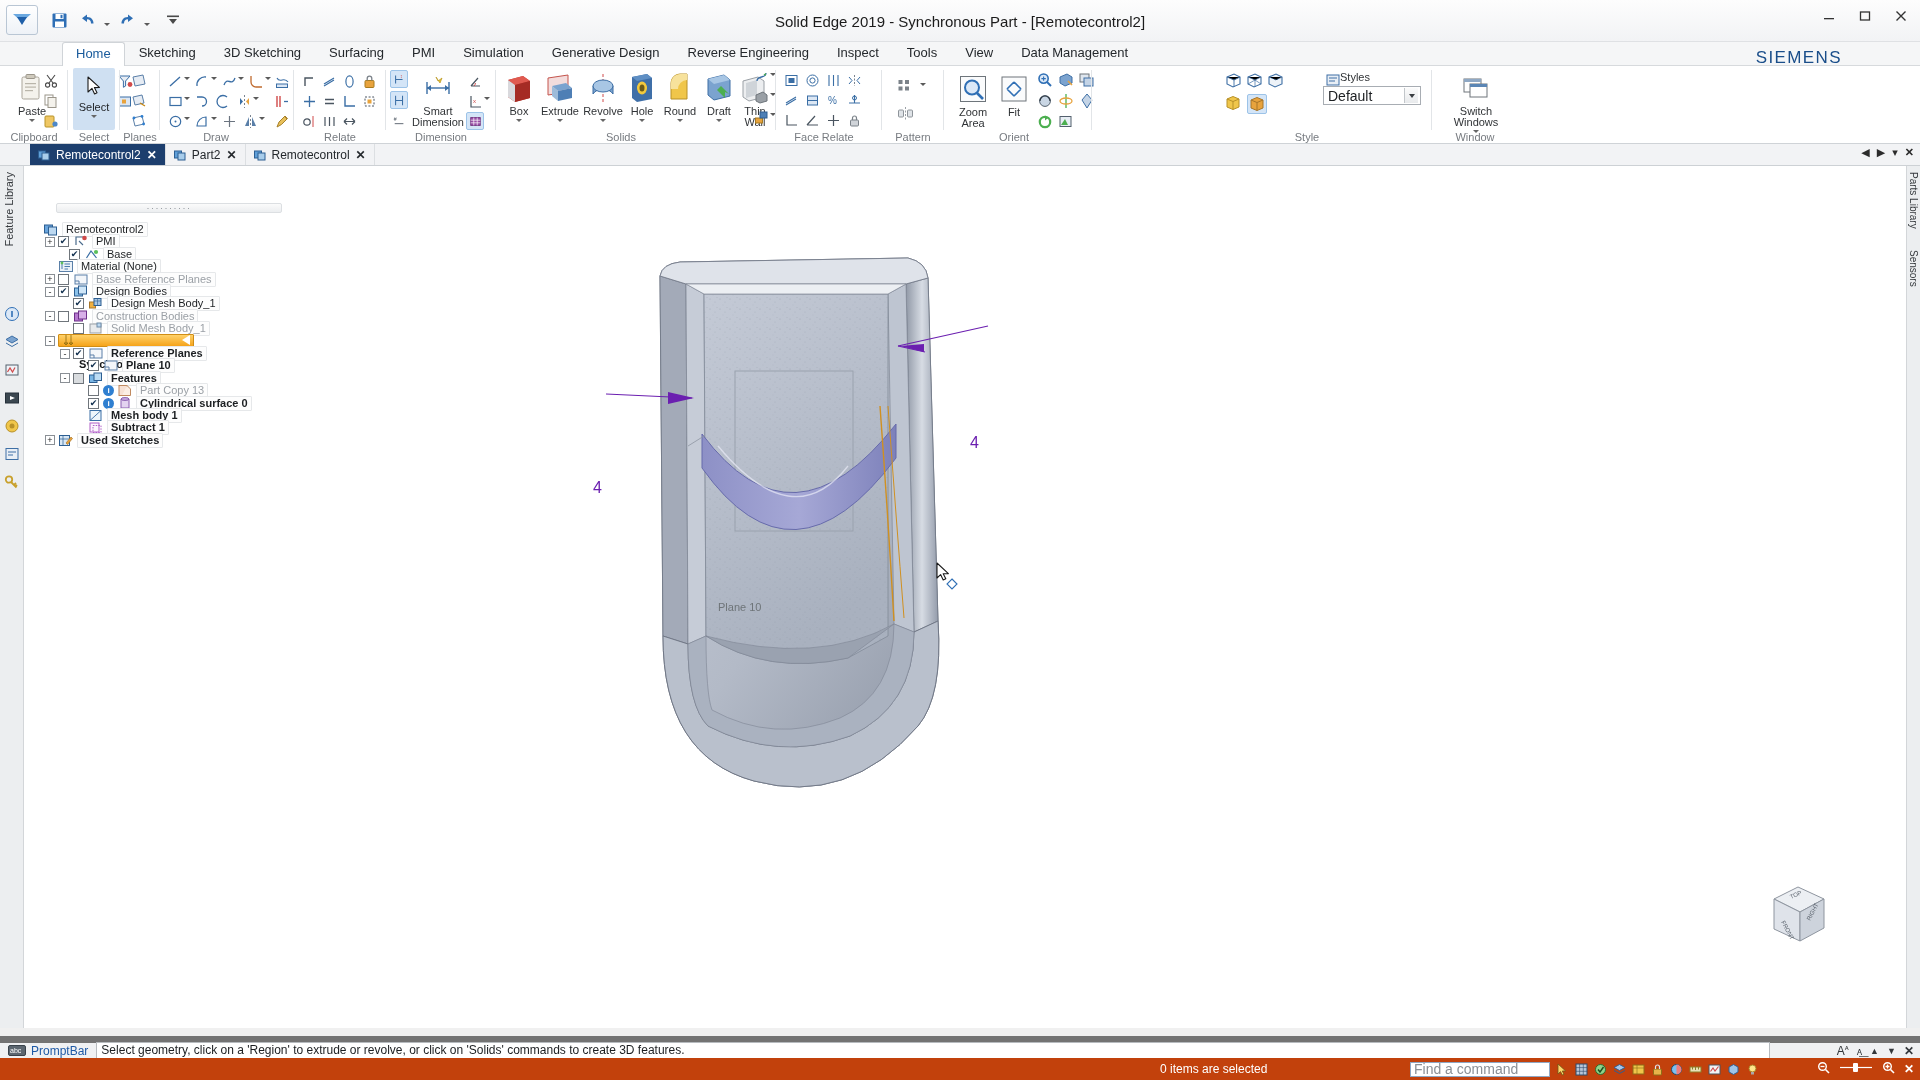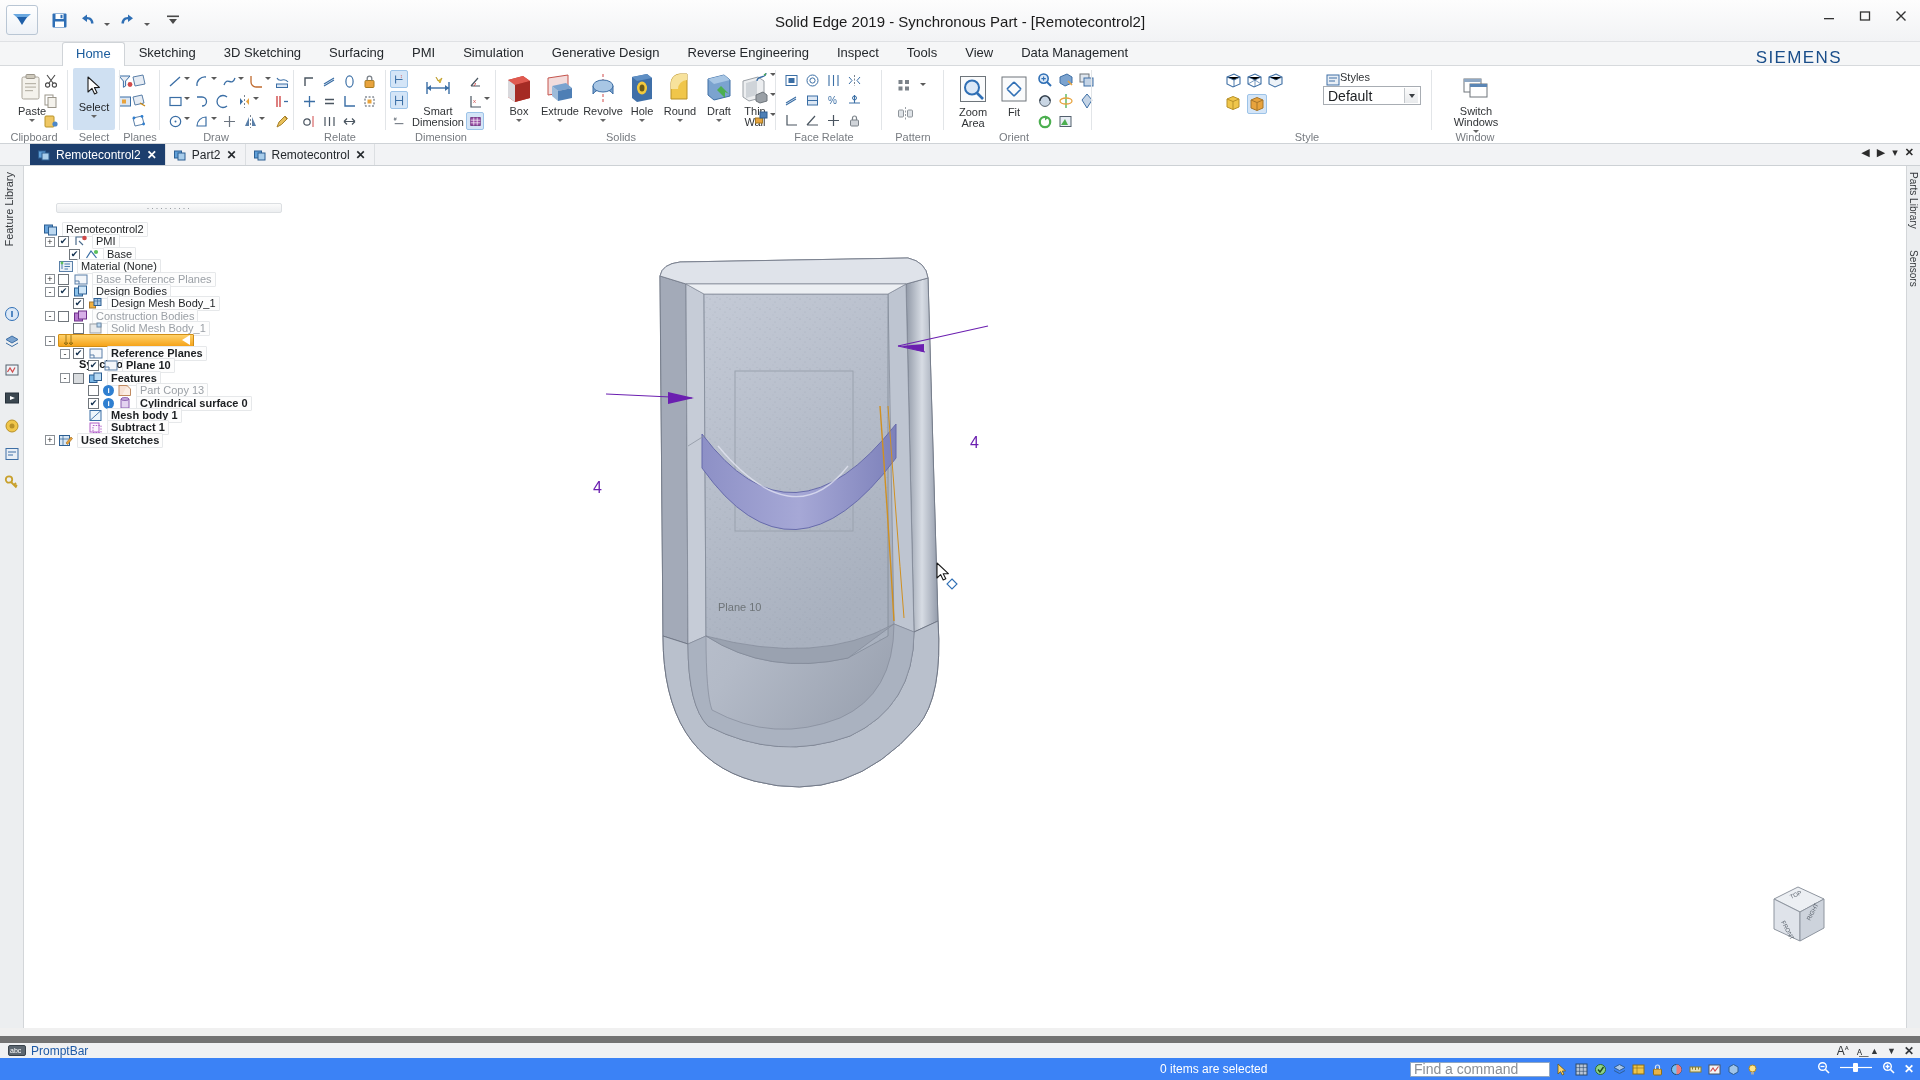--- a/index.html
+++ b/index.html
@@ -183,21 +183,21 @@
   .pb-input {
     flex: 1; height: 17px; background:#ffffff; border:1px solid #b7bbbf;
     margin-right: 150px; font-size: 12px; color:#1b1e21; padding: 0 4px; line-height: 15px;
     overflow:hidden; white-space:nowrap;
   }
   .pb-right { position:absolute; right: 6px; display:flex; gap: 8px; align-items:center; color:#33373b; font-size: 12px; }
 
   
   .statusbar {
     position:absolute; left:0; bottom:0; width:1920px; height: 22px;
-    background:#3b82f6; color:#ffffff; display:flex; align-items:center;
+    background:#c2410c; color:#ffffff; display:flex; align-items:center;
   }
   .sb-center { position:absolute; left: 1160px; font-size: 12px; color:#ffffff; }
   .sb-find {
     position:absolute; left: 1410px; width: 140px; height: 15px; background:#ffffff;
     border:1px solid #8fa7c4; font-size: 14px; color:#8b9096; padding:0 3px; line-height:13px;
   }
   .sb-icons { position:absolute; left: 1555px; display:flex; gap: 5px; align-items:center; }
   .sb-ico { width: 14px; height: 14px; display:flex; align-items:center; justify-content:center; }
   .sb-right { position:absolute; right: 6px; display:flex; gap: 9px; align-items:center; }
 
@@ -1355,20 +1355,21 @@
   </div>
 
   <div class="promptbar">
     <div class="pb-lbl">
       <svg width="18" height="13" viewBox="0 0 18 13">
         <rect x="0.5" y="1.5" width="17" height="10" rx="1.5" fill="#5c6670" stroke="#39424b"></rect>
         <text x="2" y="9" font-size="7" fill="#ffffff" font-family="Liberation Sans">abc</text>
       </svg>
       <span>PromptBar</span>
     </div>
+    <div class="pb-input">Select geometry, click on a 'Region' to extrude or revolve, or click on 'Solids' commands to create 3D features.</div>
     <div class="pb-right">
       <span>A<sup style="font-size:8px;">ᴀ</sup></span>
       <span style="font-size:11px;">ᴀ͟</span>
       <span style="font-size:9px;">▲</span>
       <span style="font-size:9px;">▼</span>
       <span style="font-weight:bold;">✕</span>
     </div>
   </div>
 
   <div class="statusbar">

